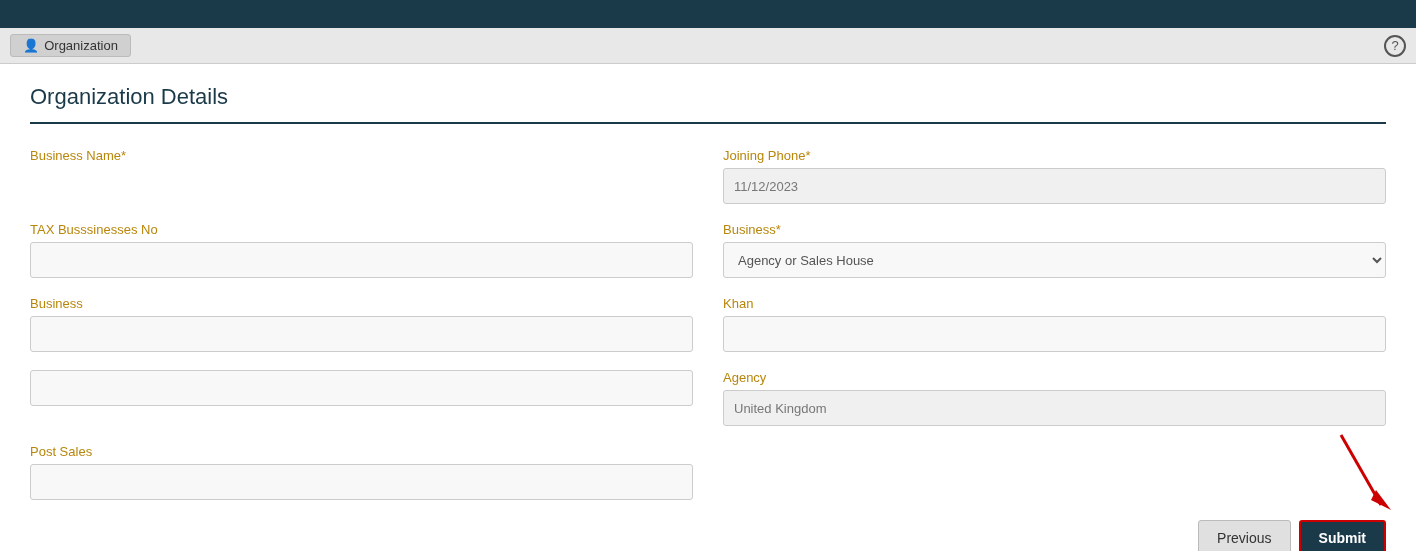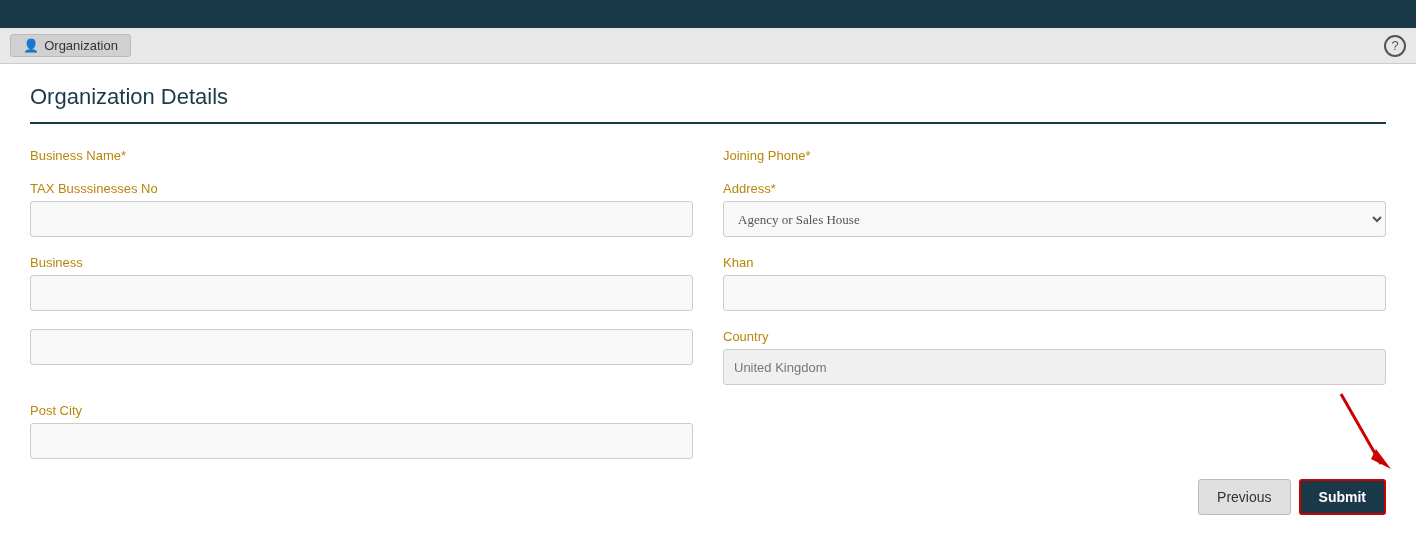--- a/index.html
+++ b/index.html
@@ -101,21 +101,20 @@
       height: 36px;
     }
 
     .form-group input.has-value {
       background: #f0f0f0;
       color: #777;
     }
 
     .form-group select {
       appearance: auto;
-      font-family: Liberation Serif, serif;
       -webkit-appearance: auto;
     }
 
     .button-row {
       display: flex;
       justify-content: flex-end;
       gap: 8px;
       margin-top: 20px;
       position: relative;
     }
@@ -166,29 +165,30 @@
   <div class="page-title">Organization Details</div>
 
   <div class="form-grid">
 
     <div class="form-group">
       <label>Business Name*</label>
     </div>
 
     <div class="form-group">
       <label>Joining Phone*</label>
+      <input type="text" class="has-value" value="11/12/2023" style="">
     </div>
 
     <div class="form-group">
       <label>TAX Busssinesses No</label>
       <input type="text" value="" style="">
     </div>
 
     <div class="form-group">
-      <label>Address*</label>
+      <label>Business*</label>
       <select>
         <option value="Agency or Sales House" selected="">Agency or Sales House</option>
         <option value="Technology">Technology</option>
         <option value="Finance">Finance</option>
         <option value="Healthcare">Healthcare</option>
         <option value="Retail">Retail</option>
       </select>
     </div>
 
 
@@ -200,26 +200,26 @@
     <div class="form-group">
       <label>Khan</label>
       <input type="text" value="" style="">
     </div>
 
     <div class="form-group">
       <input type="text" value="" style="">
     </div>
 
     <div class="form-group">
-      <label>Country</label>
+      <label>Agency</label>
       <input type="text" class="has-value" value="United Kingdom" style="">
     </div>
 
     <div class="form-group">
-      <label>Post City</label>
+      <label>Post Sales</label>
       <input type="text" value="" style="">
     </div>
 
   </div>
 
   <div style="position: relative;">
     <svg class="arrow-svg" width="120" height="90" style="position:absolute; right: -15px; top: -70px;">
       <line x1="60" y1="5" x2="100" y2="75" stroke="#cc0000" stroke-width="3"></line>
       <polygon points="90,70 110,80 95,60" fill="#cc0000"></polygon>
     </svg>

